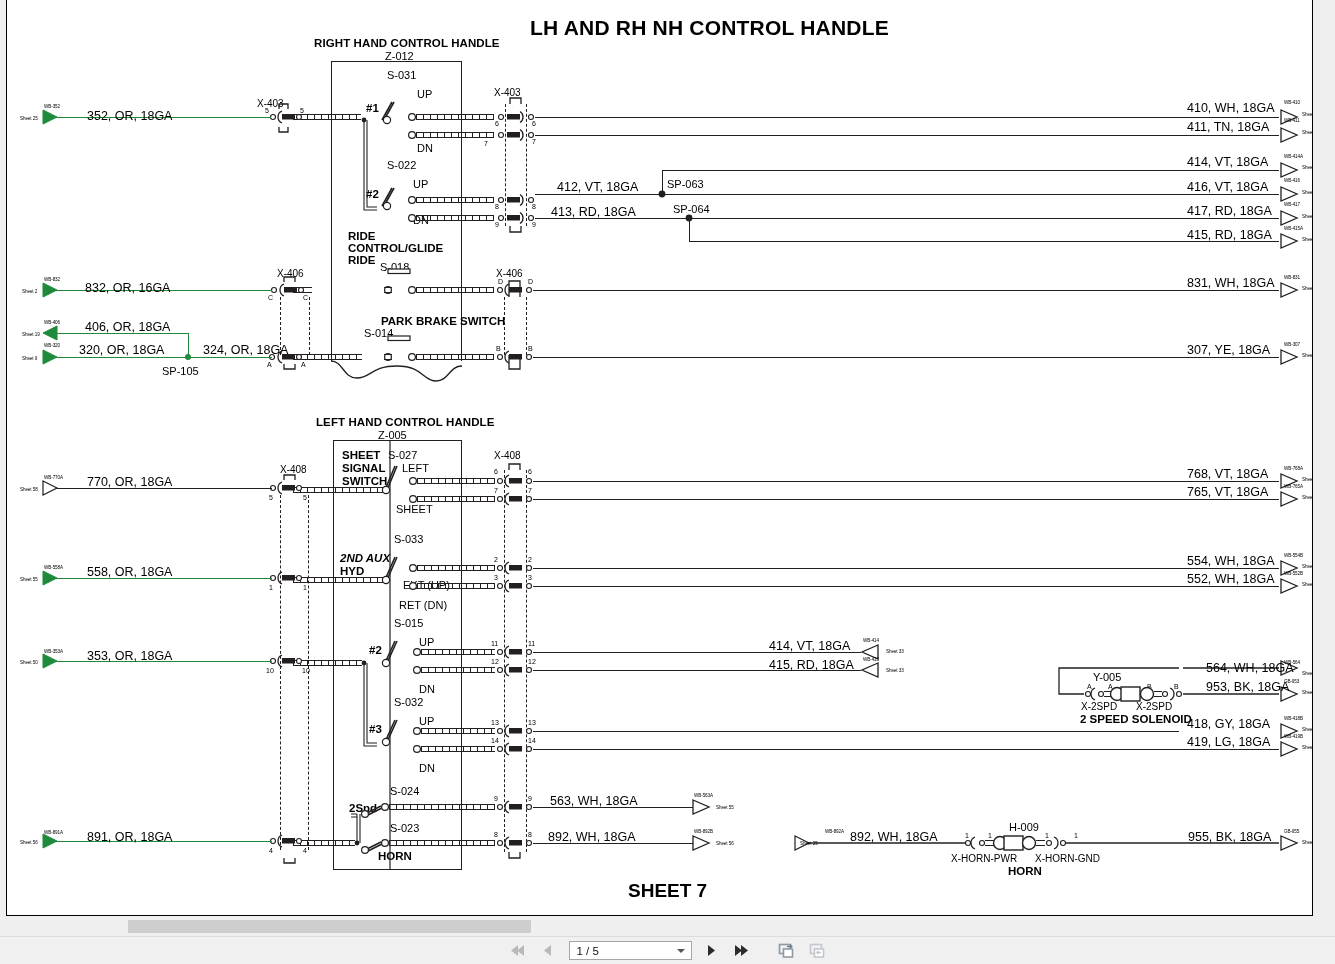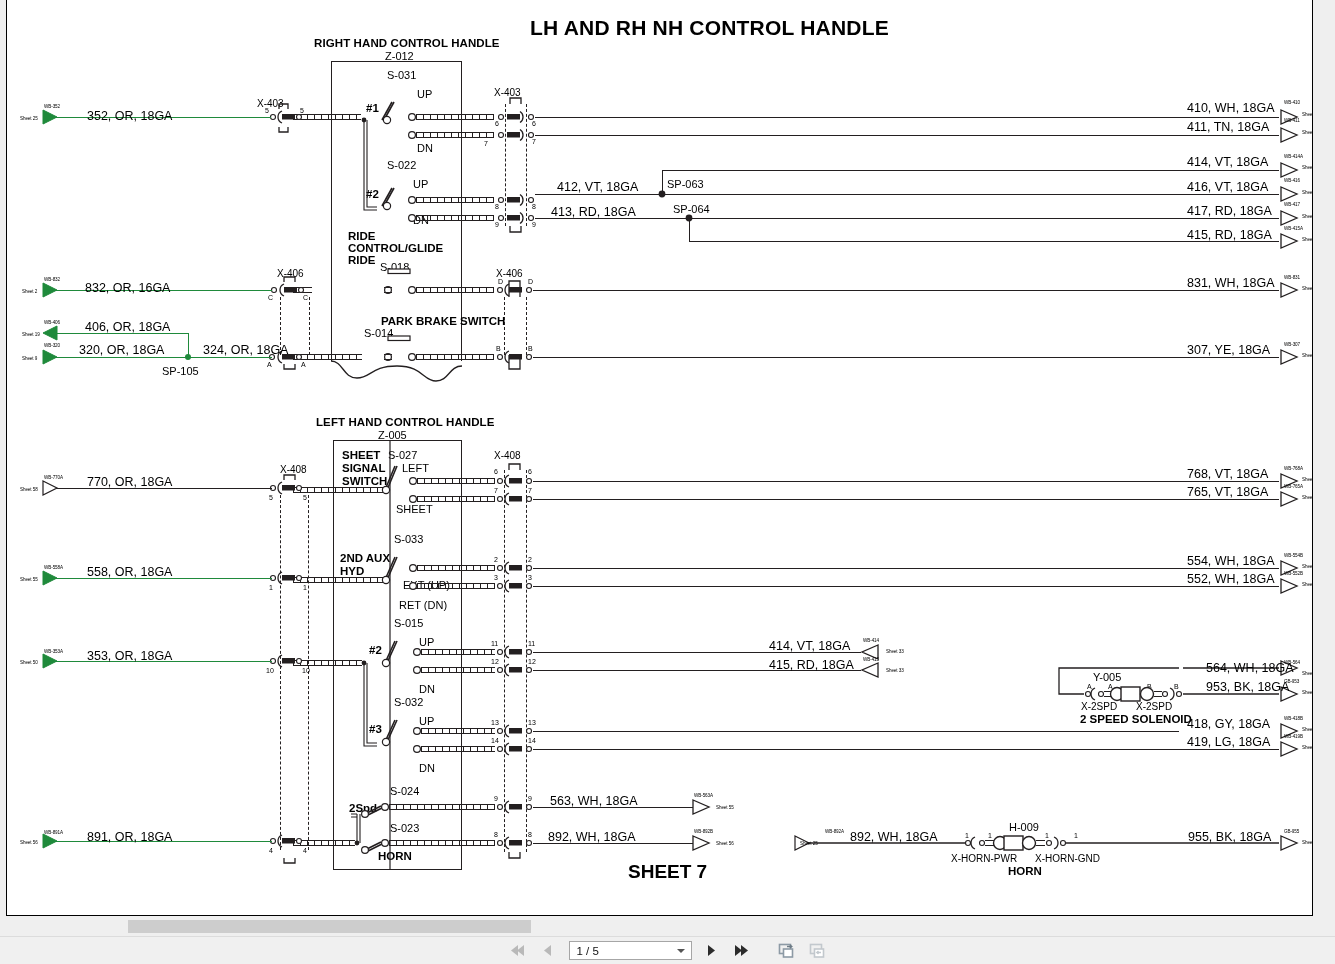--- a/index.html
+++ b/index.html
@@ -68,21 +68,21 @@
 </style>
 </head>
 <body>
 
 <div id="app">
 
   <div id="page">
   <div id="sheet">
 
     <div class="t title" style="left:523px;top:17px;">LH AND RH NH CONTROL HANDLE</div>
-    <div class="t sheetno" style="left:621px;top:862px;">SHEET 7</div>
+    <div class="t sheetno" style="left:621px;top:881px;">SHEET 7</div>
     <div class="t hdr" style="left:307px;top:38px;">RIGHT HAND CONTROL HANDLE</div>
     <div class="t ref" style="left:378px;top:51px;">Z-012</div>
     <div class="t hdr" style="left:309px;top:417px;">LEFT HAND CONTROL HANDLE</div>
     <div class="t ref" style="left:371px;top:430px;">Z-005</div>
 
     <div class="box" style="left:324px;top:61px;width:131px;height:300px;border-bottom:none;"></div>
     <svg class="svgl" width="1307" height="916">
       <path d="M324,361 C336,361 336,378 350,378 C364,378 364,366 390,366 C416,366 416,381 429,381 C442,381 442,366 455,366" fill="none" stroke="#231f20" stroke-width="1.3"></path>
     </svg>
 
@@ -360,21 +360,21 @@
 
     <div class="box" style="left:326px;top:440px;width:129px;height:430px;"></div>
 
     <div class="t blk" style="left:335px;top:450px;">SHEET</div>
     <div class="t blk" style="left:335px;top:463px;">SIGNAL</div>
     <div class="t blk" style="left:335px;top:476px;">SWITCH</div>
     <div class="t ref" style="left:381px;top:450px;">S-027</div>
     <div class="t ref" style="left:395px;top:463px;">LEFT</div>
     <div class="t ref" style="left:389px;top:504px;">SHEET</div>
     <div class="t ref" style="left:387px;top:534px;">S-033</div>
-    <div class="t blk" style="left:333px;top:553px;">2ND AUX</div>
+    <div class="t blk" style="left:333px;top:553px;font-style:italic;">2ND AUX</div>
     <div class="t blk" style="left:333px;top:566px;">HYD</div>
     <div class="t ref" style="left:396px;top:580px;">EXT (UP)</div>
     <div class="t ref" style="left:392px;top:600px;">RET (DN)</div>
     <div class="t ref" style="left:387px;top:618px;">S-015</div>
     <div class="t blk" style="left:362px;top:645px;">#2</div>
     <div class="t ref" style="left:412px;top:637px;">UP</div>
     <div class="t ref" style="left:412px;top:684px;">DN</div>
     <div class="t ref" style="left:387px;top:697px;">S-032</div>
     <div class="t blk" style="left:362px;top:724px;">#3</div>
     <div class="t ref" style="left:412px;top:716px;">UP</div>

